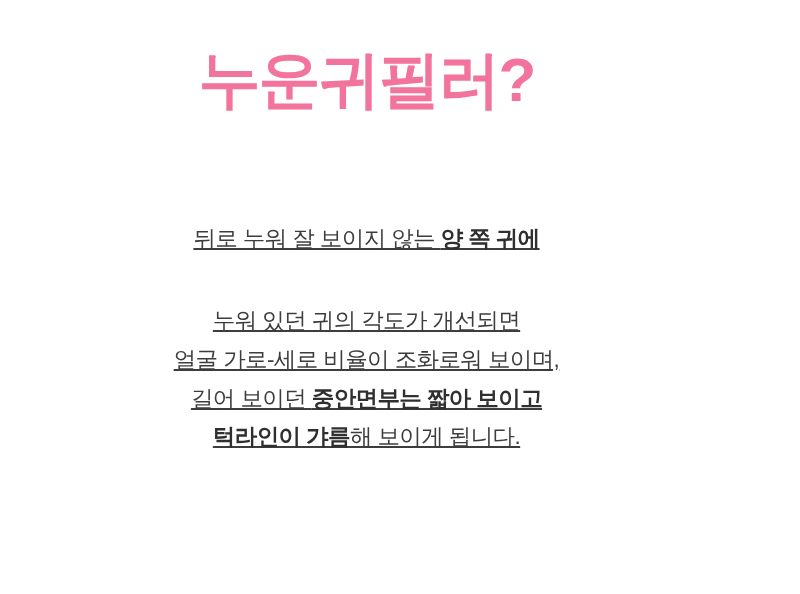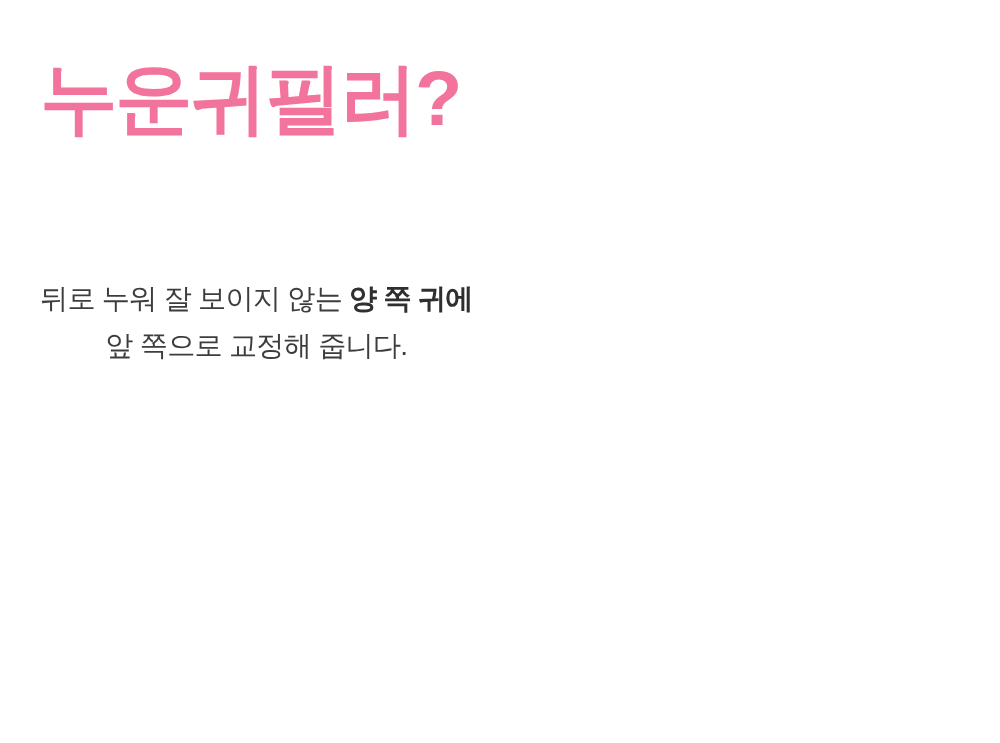--- a/index.html
+++ b/index.html
@@ -13,22 +13,21 @@
     font-family: "Liberation Sans", sans-serif;
     overflow: hidden;
   }
   .page {
     position: relative;
     width: 733px;
     height: 594px;
     background: #ffffff;
     display: flex;
     flex-direction: column;
-    align-items: flex-start;
-    padding-left: 32px;
+    align-items: center;
   }
   .headline {
     margin-top: 46px;
     font-size: 62px;
     line-height: 1.1;
     font-weight: 800;
     letter-spacing: -2px;
     color: #f2739b;
     text-align: center;
     white-space: nowrap;
@@ -42,36 +41,48 @@
     font-weight: 500;
   }
   .block-one {
     margin-top: 64px;
   }
   .block-two {
     margin-top: 44px;
   }
   .body-block p {
     margin: 0;
+    text-decoration: underline;
   }
   .body-block b {
     font-weight: 800;
     color: #2f2f2f;
   }
 </style>
 </head>
 <body>
 
 <div class="page">
 
   <h1 class="headline">누운귀필러?</h1>
 
   <div class="body-block block-one">
     <p>
       <span>뒤로 누워 잘 보이지 않는 </span><b>양 쪽 귀에</b><span></span>
     </p>
+  </div>
+
+  <div class="body-block block-two">
     <p>
-      <span>앞 쪽으로 교정해 줍니다.</span><b></b><span></span>
+      <span>누워 있던 귀의 각도가 개선되면</span><b></b><span></span>
+    </p>
+    <p>
+      <span>얼굴 가로-세로 비율이 조화로워 보이며,</span><b></b><span></span>
+    </p>
+    <p>
+      <span>길어 보이던 </span><b>중안면부는 짧아 보이고</b><span></span>
+    </p>
+    <p>
+      <span></span><b>턱라인이 갸름</b><span>해 보이게 됩니다.</span>
     </p>
   </div>
-
 
 </div>
 
 </body></html>

